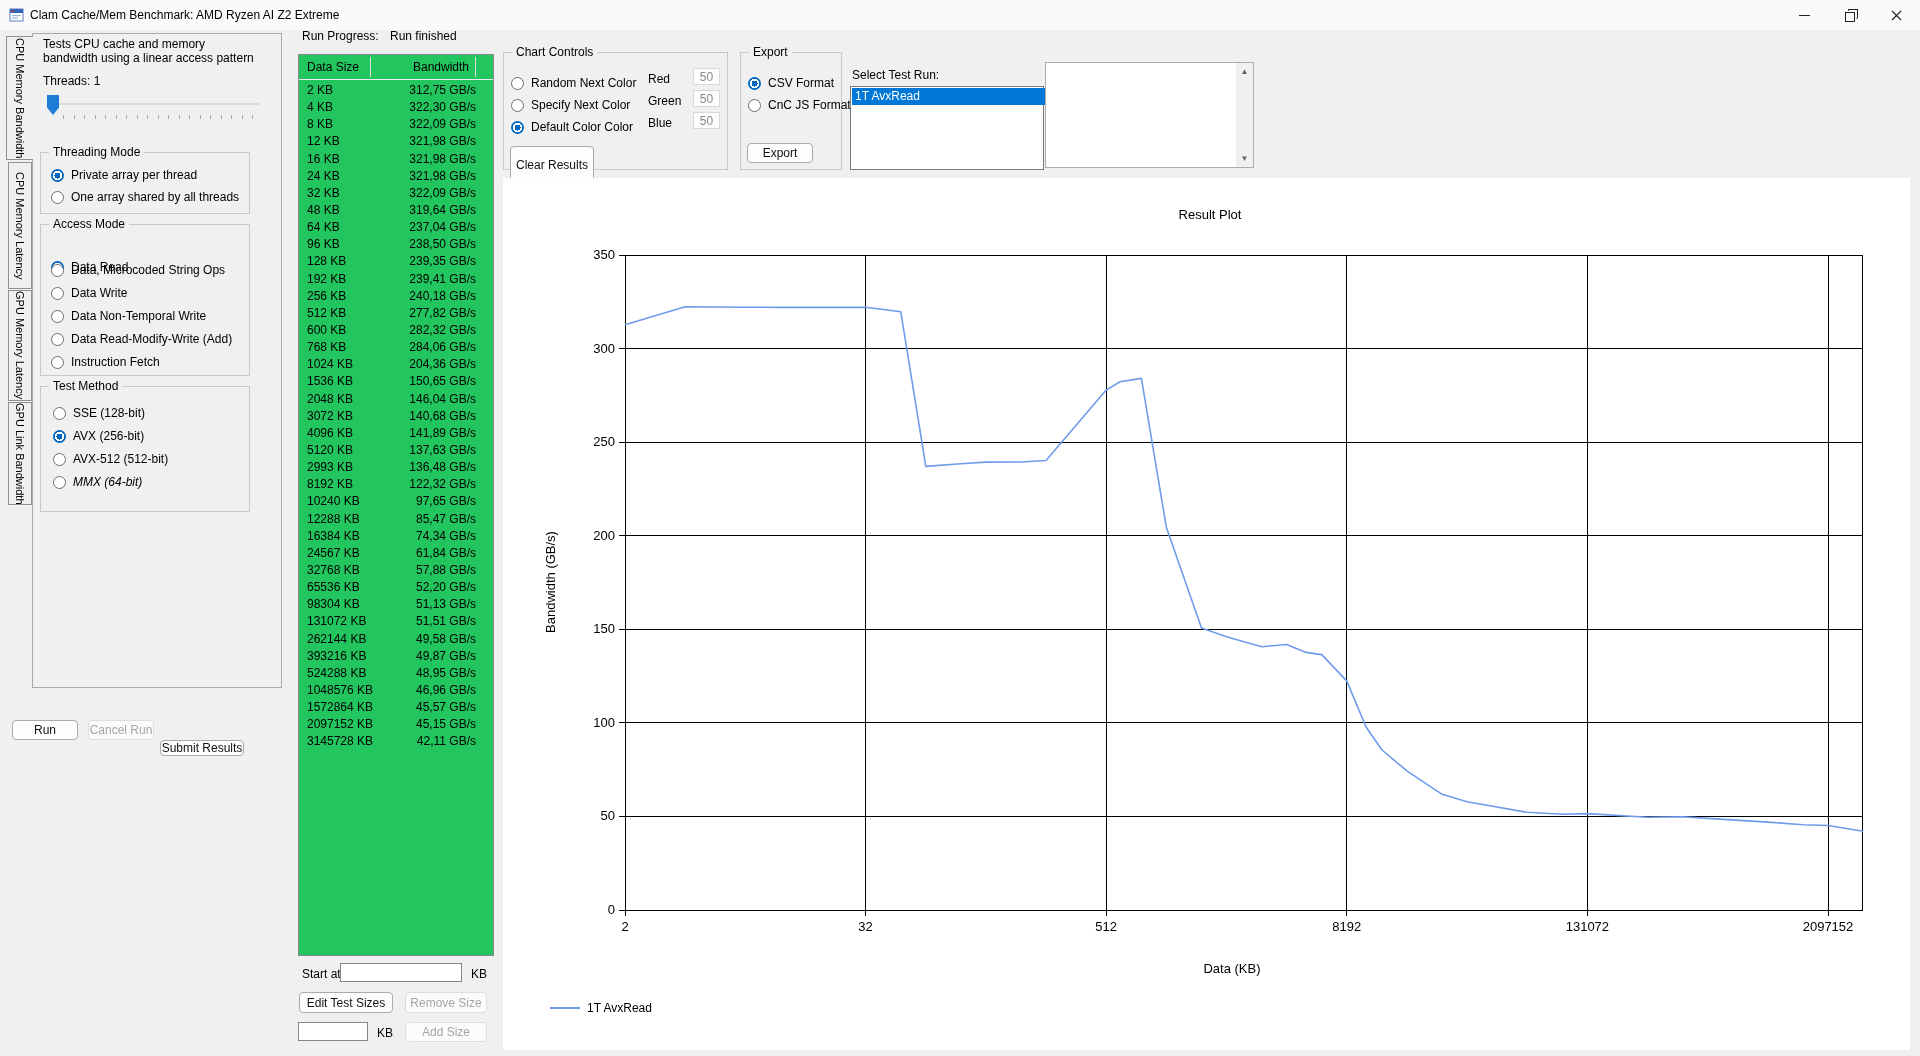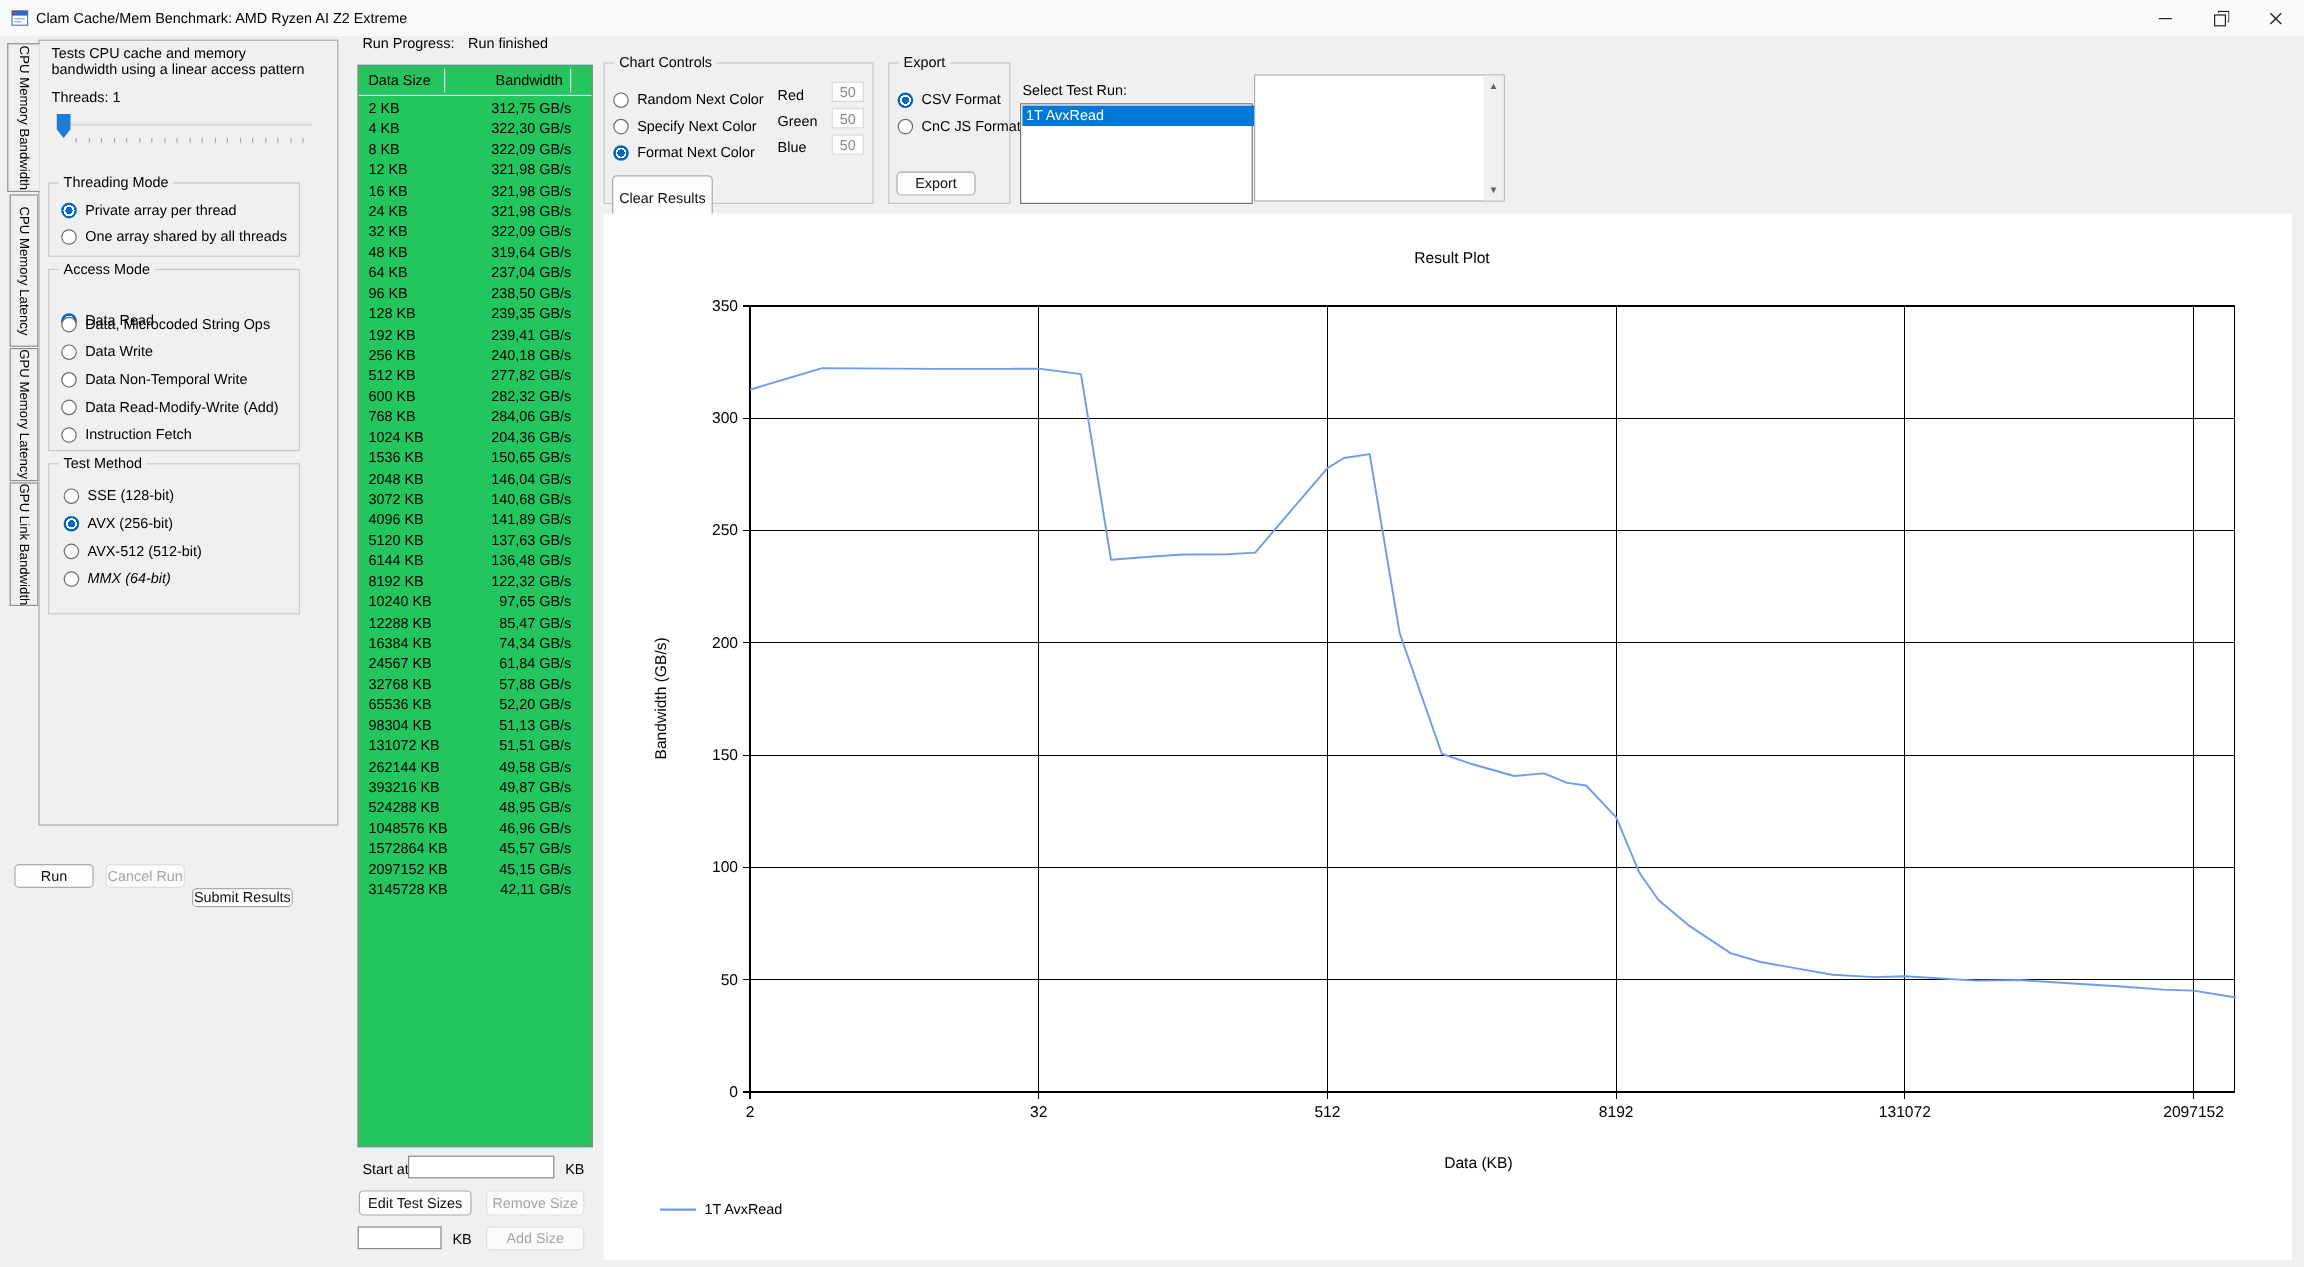--- a/index.html
+++ b/index.html
@@ -298,21 +298,21 @@
       </div>
       <div class="trow">
         <span>4096 KB</span>
         <span>141,89 GB/s</span>
       </div>
       <div class="trow">
         <span>5120 KB</span>
         <span>137,63 GB/s</span>
       </div>
       <div class="trow">
-        <span>6144 KB</span>
+        <span>2993 KB</span>
         <span>136,48 GB/s</span>
       </div>
       <div class="trow">
         <span>8192 KB</span>
         <span>122,32 GB/s</span>
       </div>
       <div class="trow">
         <span>10240 KB</span>
         <span>97,65 GB/s</span>
       </div>
@@ -392,21 +392,21 @@
       <div class="radio-row" style="top: 0px;">
         <span class="rdo"></span>
         <span class="rlab">Random Next Color</span>
       </div>
       <div class="radio-row" style="top: 22px;">
         <span class="rdo"></span>
         <span class="rlab">Specify Next Color</span>
       </div>
       <div class="radio-row" style="top: 44px;">
         <span class="rdo sel"></span>
-        <span class="rlab">Format Next Color</span>
+        <span class="rlab">Default Color Color</span>
       </div>
     </div>
   <span class="txt" style="left:144px;top:19px">Red</span>
   <div class="input dis" style="left:189px;top:15px;width:27px;height:17px">50</div>
   <span class="txt" style="left:144px;top:41px">Green</span>
   <div class="input dis" style="left:189px;top:37px;width:27px;height:17px">50</div>
   <span class="txt" style="left:144px;top:63px">Blue</span>
   <div class="input dis" style="left:189px;top:59px;width:27px;height:17px">50</div>
   <div class="btn" style="left:6px;top:93px;width:84px;height:37px">Clear Results</div>
 </div>

